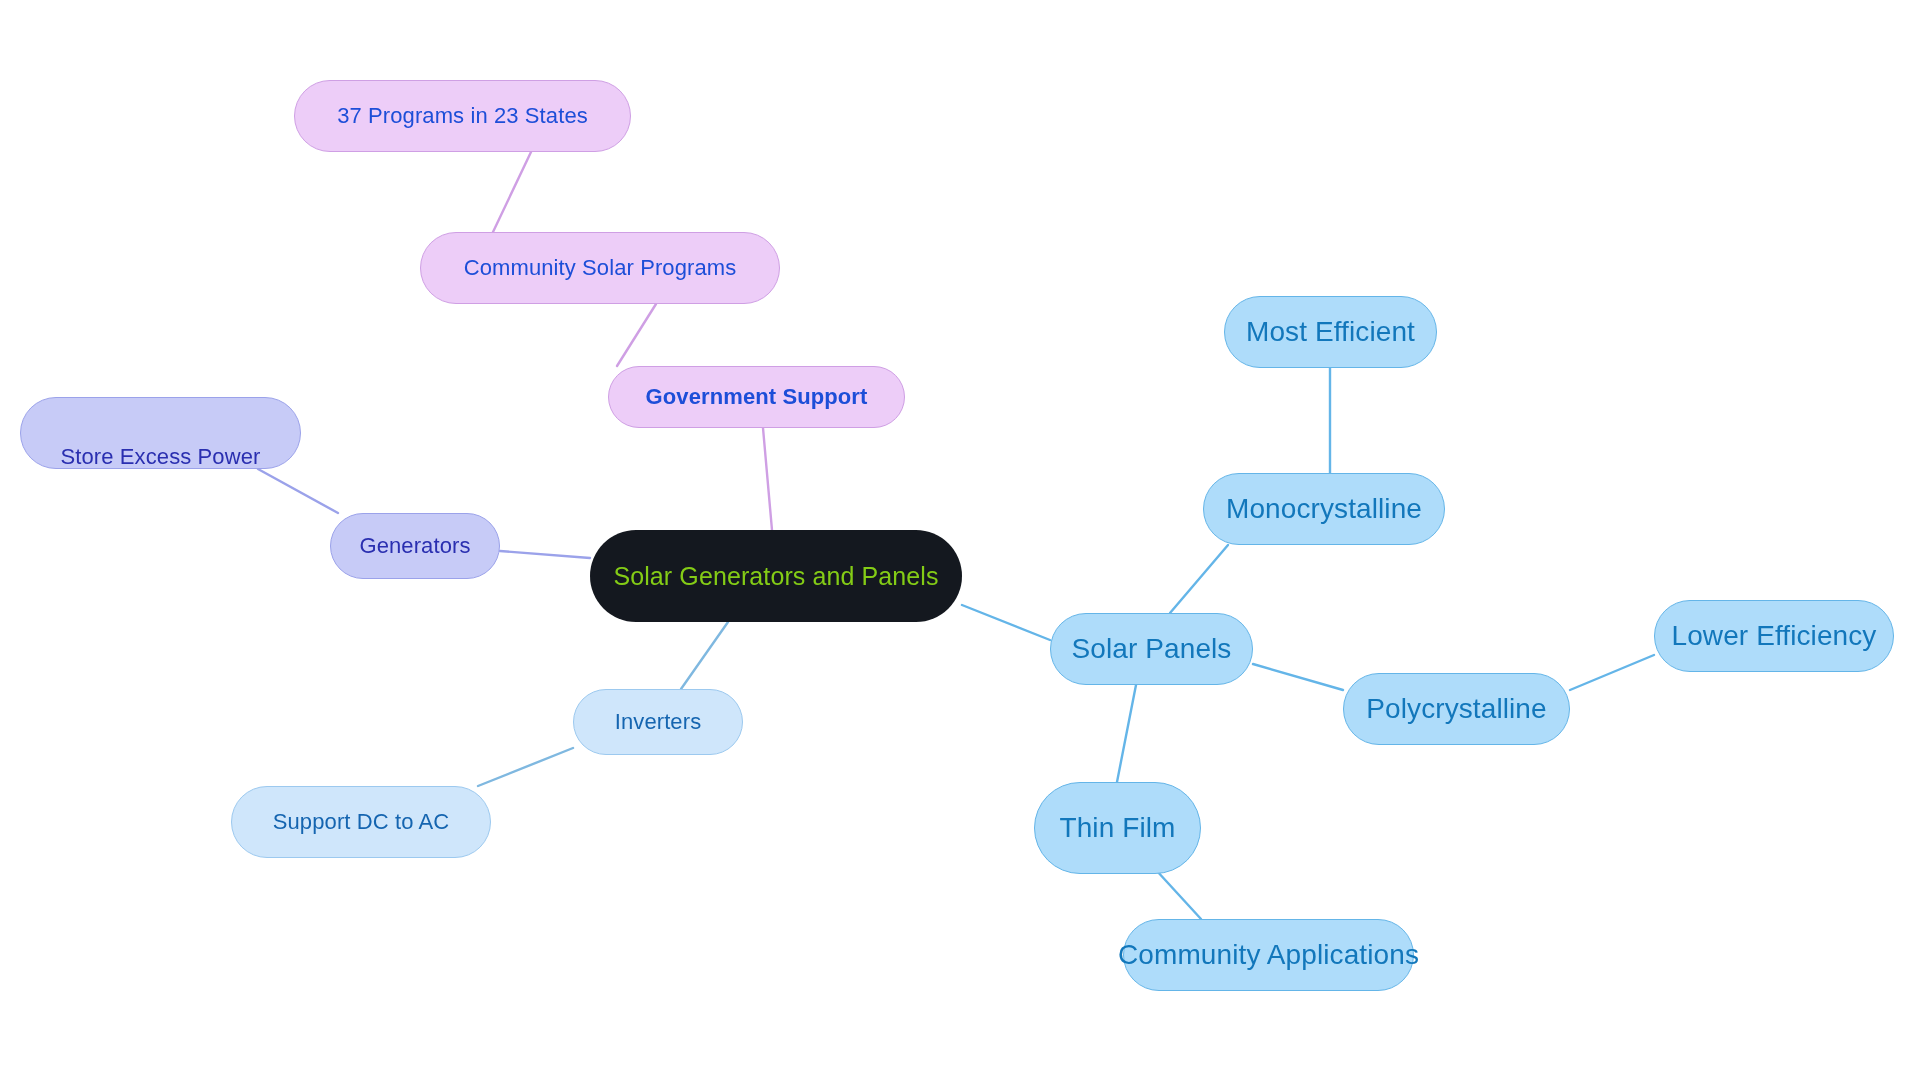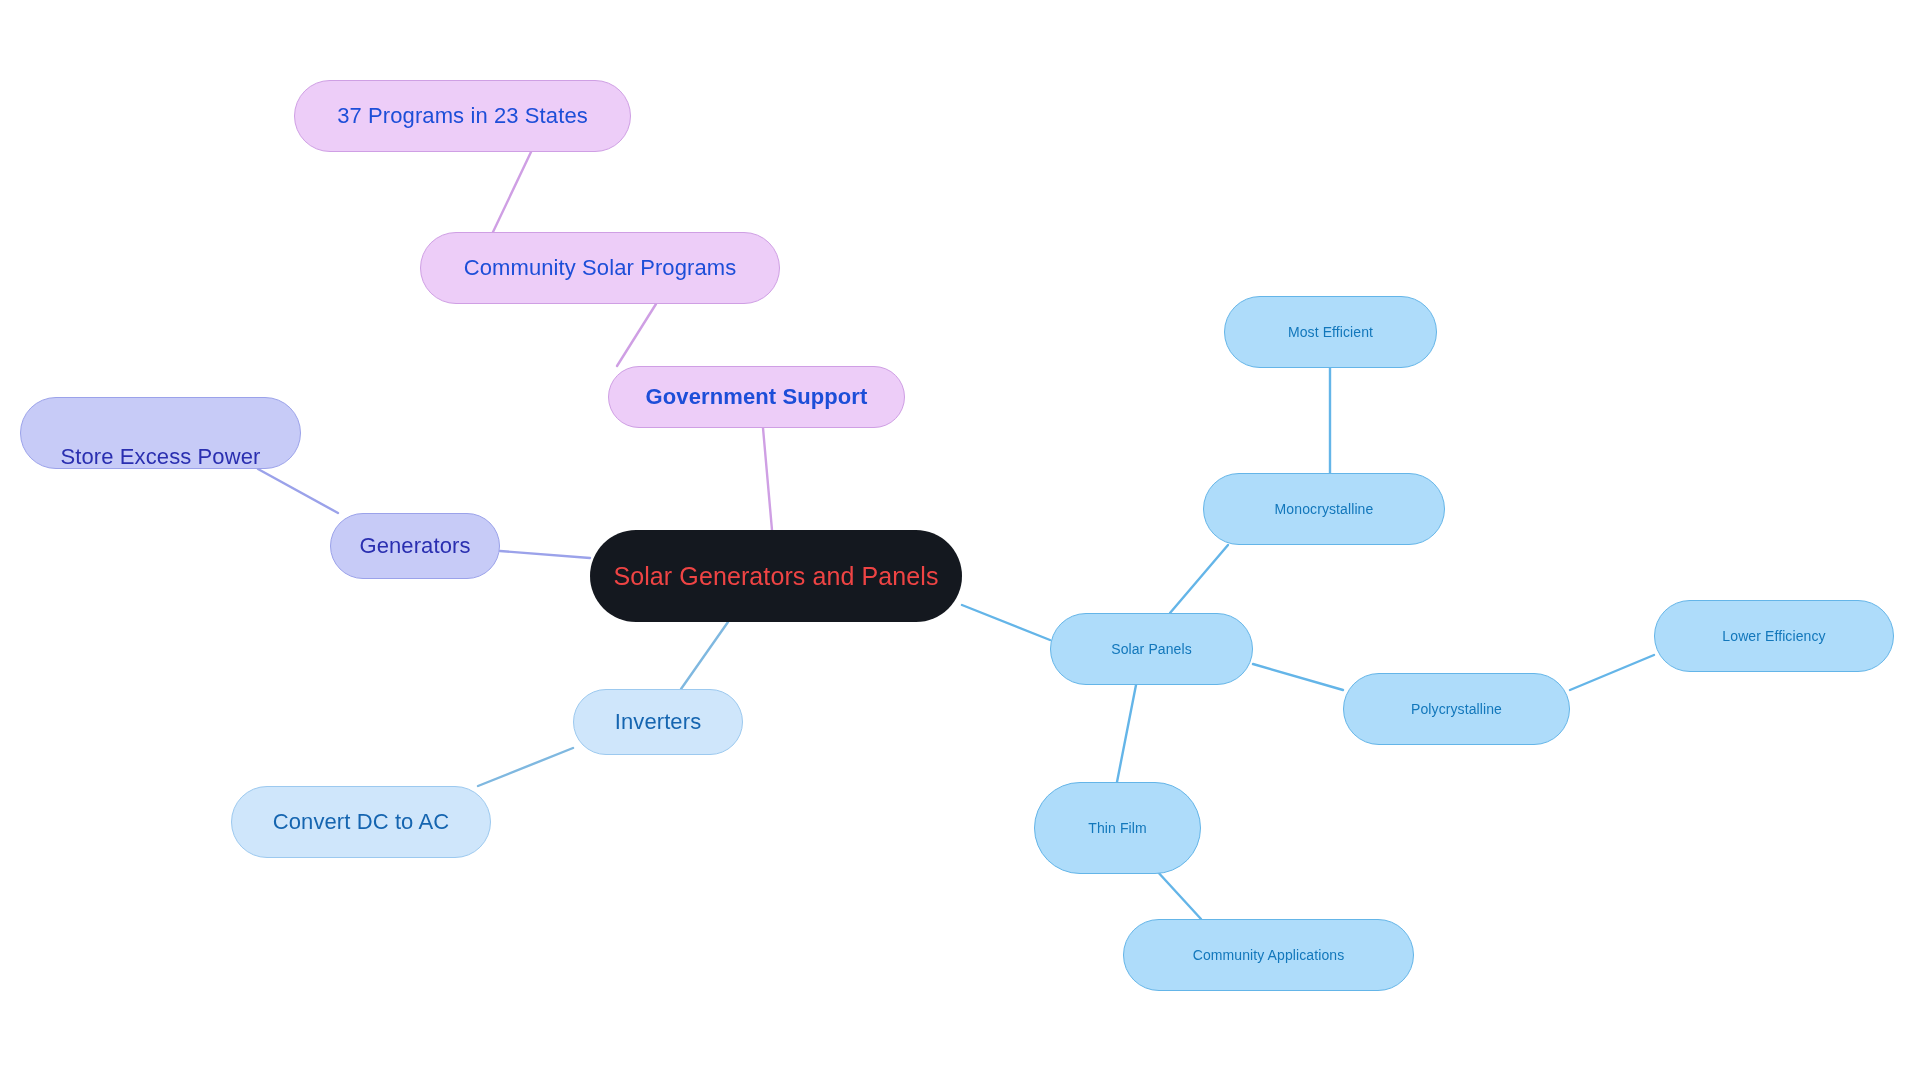--- a/index.html
+++ b/index.html
@@ -37,21 +37,21 @@
     white-space: nowrap;
     letter-spacing: 0.1px;
   }
   .node-label {
     display: block;
     line-height: 1;
   }
   .node.root {
     background: #14181f;
     border: none;
-    color: #ef4444;
+    color: #84cc16;
     font-size: 25px;
   }
   .node.branch-purple {
     background: #edcdf8;
     border: 1.6px solid #cf9fe4;
     color: #1d4ed8;
     font-size: 22px;
   }
   .node.branch-periwinkle {
     background: #c7cbf7;
@@ -62,21 +62,21 @@
   .node.branch-lightblue {
     background: #cfe6fb;
     border: 1.6px solid #9cc9ef;
     color: #1565b0;
     font-size: 22px;
   }
   .node.branch-skyblue {
     background: #aedcfa;
     border: 1.6px solid #64b5e8;
     color: #1277bb;
-    font-size: 14px;
+    font-size: 28px;
   }
 </style>
 </head>
 <body>
 
 <div id="canvas">
   <svg id="edge-layer" viewBox="0 0 1920 1083" width="1920" height="1083" xmlns="http://www.w3.org/2000/svg">
       <line x1="772" y1="530" x2="763" y2="428" stroke="#cf9fe4" stroke-width="2.4" stroke-linecap="round"></line>
       <line x1="617" y1="366" x2="656" y2="304" stroke="#cf9fe4" stroke-width="2.4" stroke-linecap="round"></line>
       <line x1="493" y1="232" x2="531" y2="152" stroke="#cf9fe4" stroke-width="2.4" stroke-linecap="round"></line>
@@ -108,21 +108,21 @@
       <div class="node branch-periwinkle" style="left: 330px; top: 513px; width: 170px; height: 66px;">
         <span class="node-label">Generators</span>
       </div>
       <div class="node branch-periwinkle" style="left: 20px; top: 397px; width: 281px; height: 72px; align-items: flex-end;">
         <span class="node-label">Store Excess Power</span>
       </div>
       <div class="node branch-lightblue" style="left: 573px; top: 689px; width: 170px; height: 66px; text-align: right;">
         <span class="node-label">Inverters</span>
       </div>
       <div class="node branch-lightblue" style="left: 231px; top: 786px; width: 260px; height: 72px;">
-        <span class="node-label">Convert DC to AC</span>
+        <span class="node-label">Support DC to AC</span>
       </div>
       <div class="node branch-skyblue" style="left: 1050px; top: 613px; width: 203px; height: 72px;">
         <span class="node-label">Solar Panels</span>
       </div>
       <div class="node branch-skyblue" style="left: 1203px; top: 473px; width: 242px; height: 72px;">
         <span class="node-label">Monocrystalline</span>
       </div>
       <div class="node branch-skyblue" style="left: 1224px; top: 296px; width: 213px; height: 72px;">
         <span class="node-label">Most Efficient</span>
       </div>

